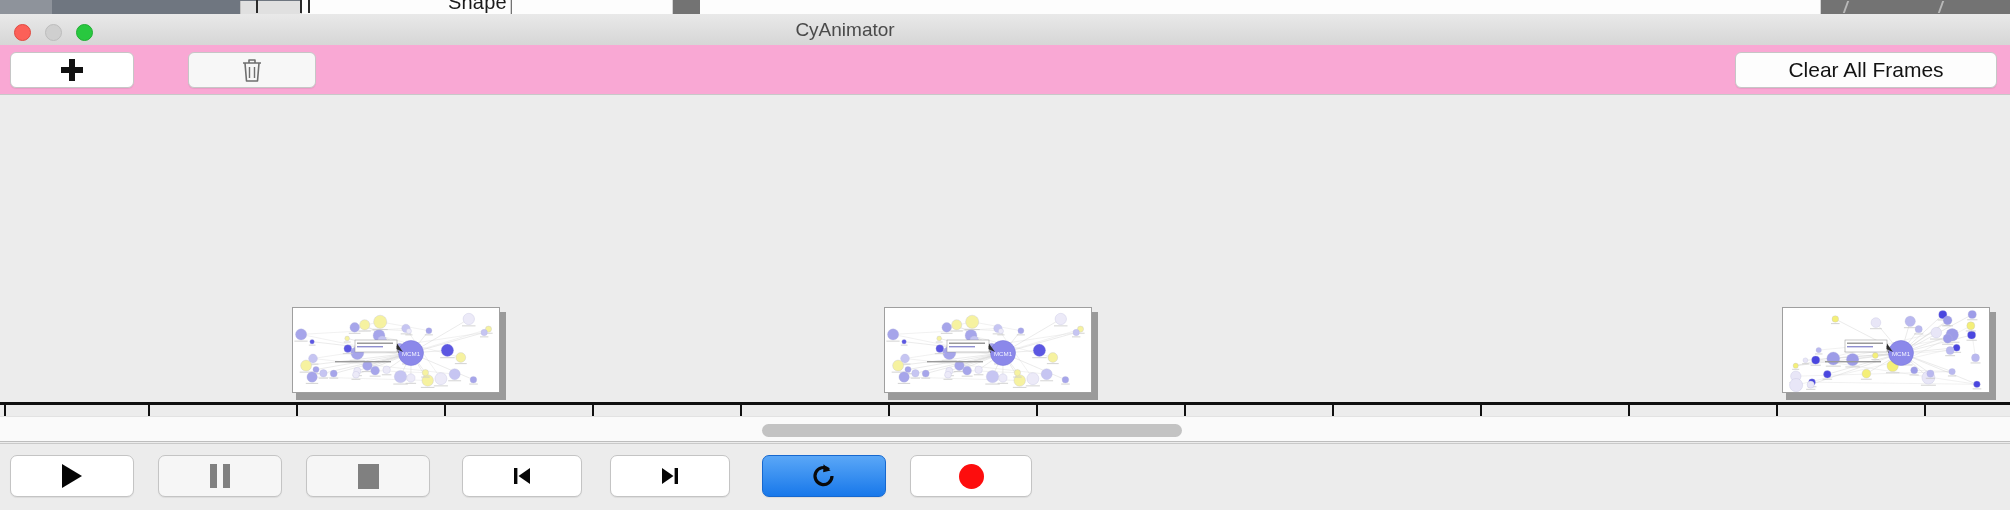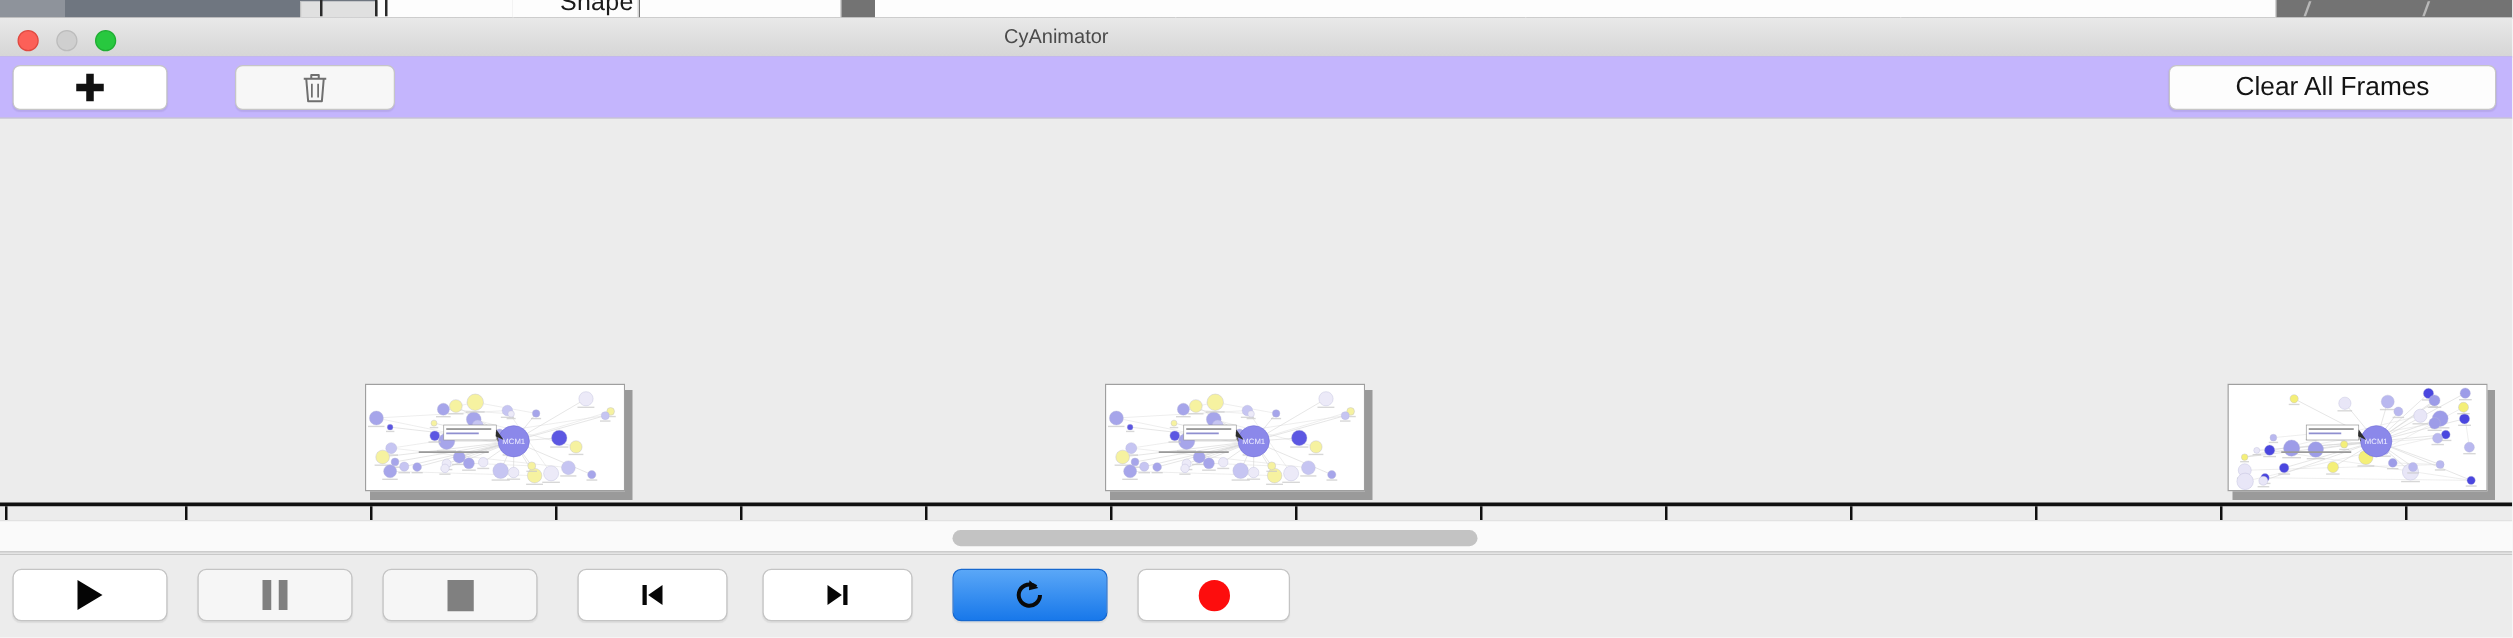--- a/index.html
+++ b/index.html
@@ -91,30 +91,30 @@
   }
   .tl-close  { left: 14px;  background: #fc6058; border: 1px solid #e04940; }
   .tl-min    { left: 45px;  background: #cfcfcf; border: 1px solid #bcbcbc; }
   .tl-max    { left: 76px;  background: #28c83f; border: 1px solid #1fae33; }
   .window-title {
     position: absolute;
     left: 0; top: 0;
     width: 1690px;
     line-height: 31px;
     text-align: center;
-    font-size: 16px;
+    font-size: 19px;
     color: #4a4a4a;
   }
 
   
   .toolbar {
     position: absolute;
     left: 0; top: 45px;
     width: 2010px; height: 49px;
-    background: #c4b5fd;
+    background: #f9a8d4;
     border-bottom: 1px solid #c8c8c8;
   }
   .tb-btn {
     position: absolute;
     top: 7px;
     height: 36px;
     border-radius: 6px;
     border: 1px solid #c6c6c6;
     box-sizing: border-box;
     display: flex;

